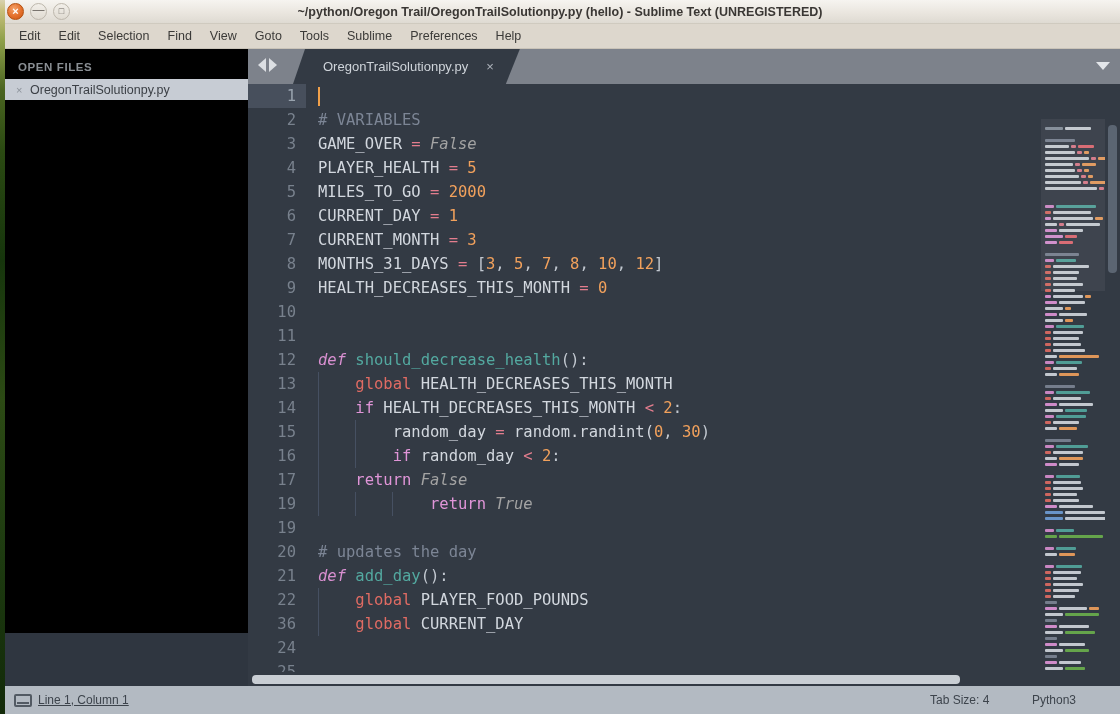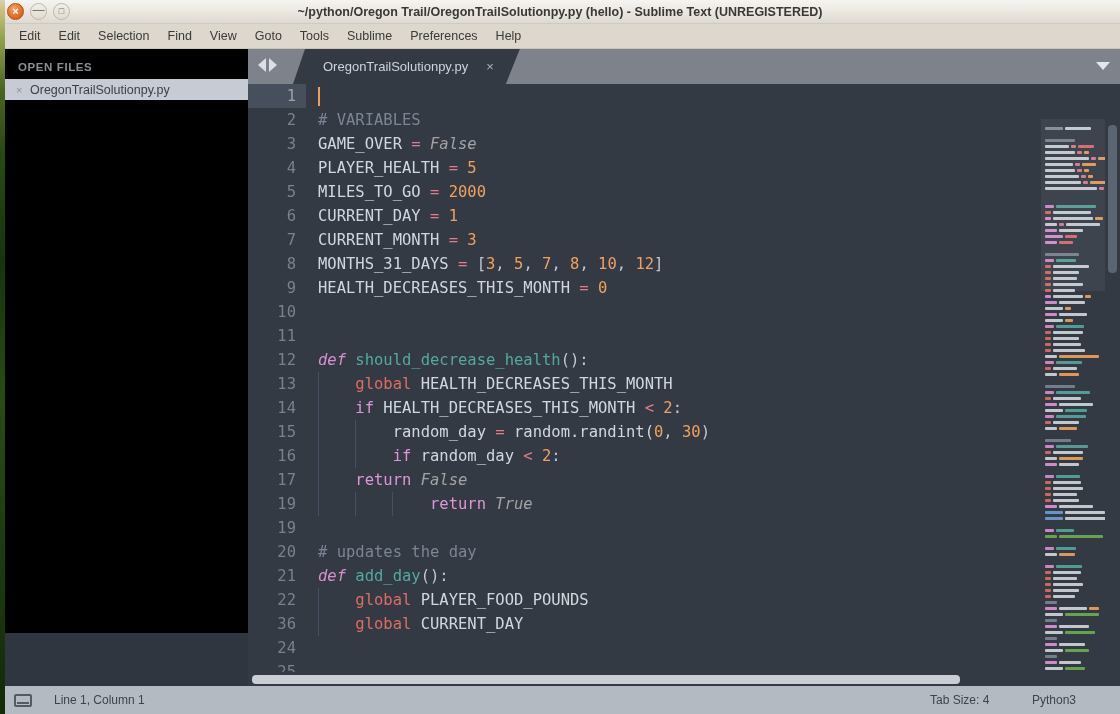--- a/index.html
+++ b/index.html
@@ -215,21 +215,21 @@
   }
   #status-icon {
     width: 18px; height: 13px; margin-left: 14px;
     border: 2px solid #525a63; border-radius: 2px;
     position: relative;
   }
   #status-icon:after {
     content: ""; position: absolute; left: 1px; bottom: 1px;
     width: 12px; height: 2px; background: #525a63;
   }
-  #status-pos   { margin-left: 22px; }
+  #status-pos   { margin-left: 6px; text-decoration: underline; }
   #status-tab   { position: absolute; left: 930px; }
   #status-syntax{ position: absolute; left: 1032px; }
 </style>
 </head>
 <body>
 
 <div id="window">
 
   <div id="titlebar">
     <div class="wbtn close">

